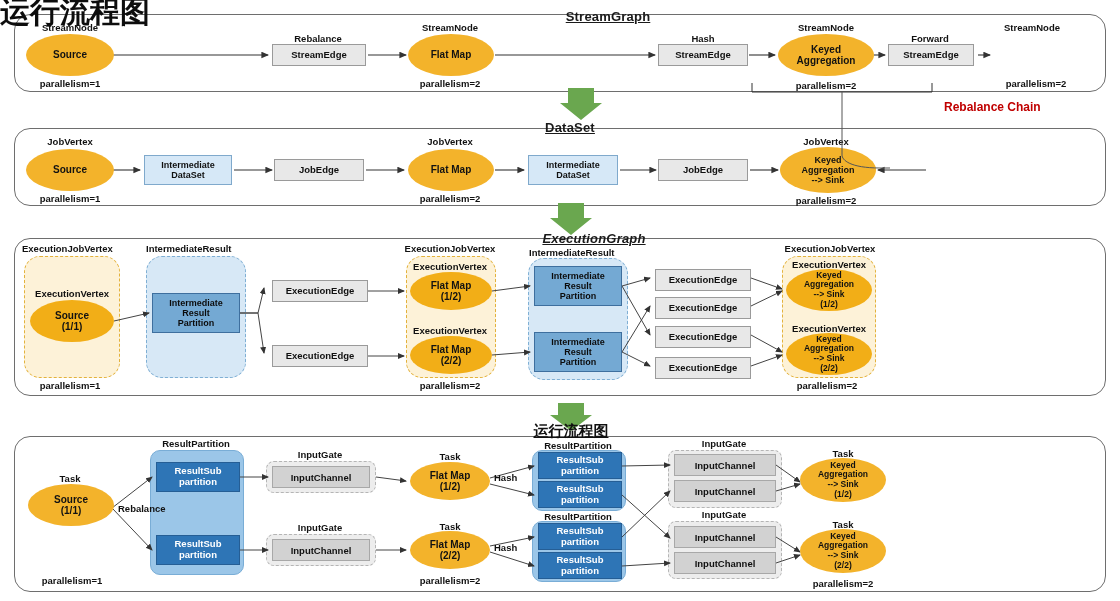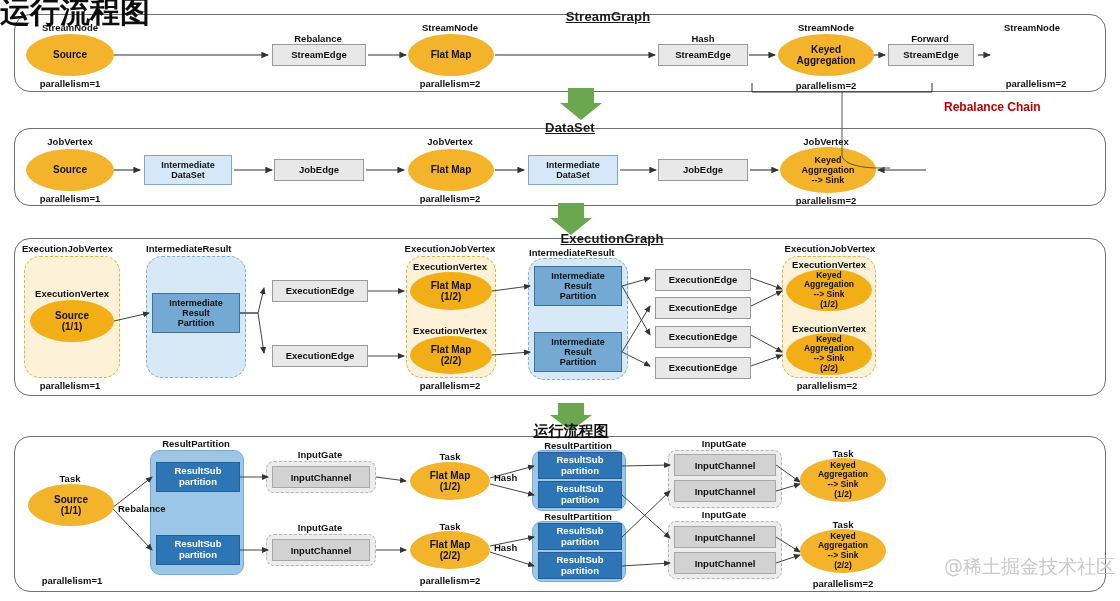--- a/index.html
+++ b/index.html
@@ -300,21 +300,21 @@
 
   <div class="caption" style="left:826px; top:136px;">JobVertex</div>
   <div class="ellipse" style="left:780px; top:147px; width:96px; height:46px;">
     <span style="white-space:pre-line; font-size:9px">Keyed
 Aggregation
 --&gt; Sink</span>
   </div>
   <div class="par" style="left:826px; top:195px;">parallelism=2</div>
 
   <div class="panel" style="left:14px; top:238px; width:1092px; height:158px;"></div>
-  <div class="panel-title" style="left:612px; top:231px;">ExecutionGraph</div>
+  <div class="panel-title" style="left:594px; top:231px;font-style:italic;">ExecutionGraph</div>
 
   <div class="caption left" style="left:22px; top:243px;">ExecutionJobVertex</div>
   <div class="cont-orange" style="left:24px; top:256px; width:96px; height:122px;"></div>
   <div class="caption" style="left:72px; top:288px;">ExecutionVertex</div>
   <div class="ellipse inner" style="left:30px; top:300px; width:84px; height:42px;">
     <span style="white-space:pre-line">Source
 (1/1)</span>
   </div>
   <div class="par" style="left:70px; top:380px;">parallelism=1</div>
 
@@ -537,15 +537,14 @@
       <line x1="622" y1="537" x2="670" y2="491" marker-end="url(#ar)"></line>
       <line x1="622" y1="566" x2="670" y2="563" marker-end="url(#ar)"></line>
 
       <line x1="776" y1="465" x2="800" y2="482" marker-end="url(#ar)"></line>
       <line x1="776" y1="491" x2="800" y2="484" marker-end="url(#ar)"></line>
       <line x1="776" y1="537" x2="800" y2="552" marker-end="url(#ar)"></line>
       <line x1="776" y1="563" x2="800" y2="555" marker-end="url(#ar)"></line>
     </g>
   </svg>
 
-  <div class="watermark" style="left:944px; top:554px;">@稀土掘金技术社区</div>
 
 </div>
 
 </body></html>

